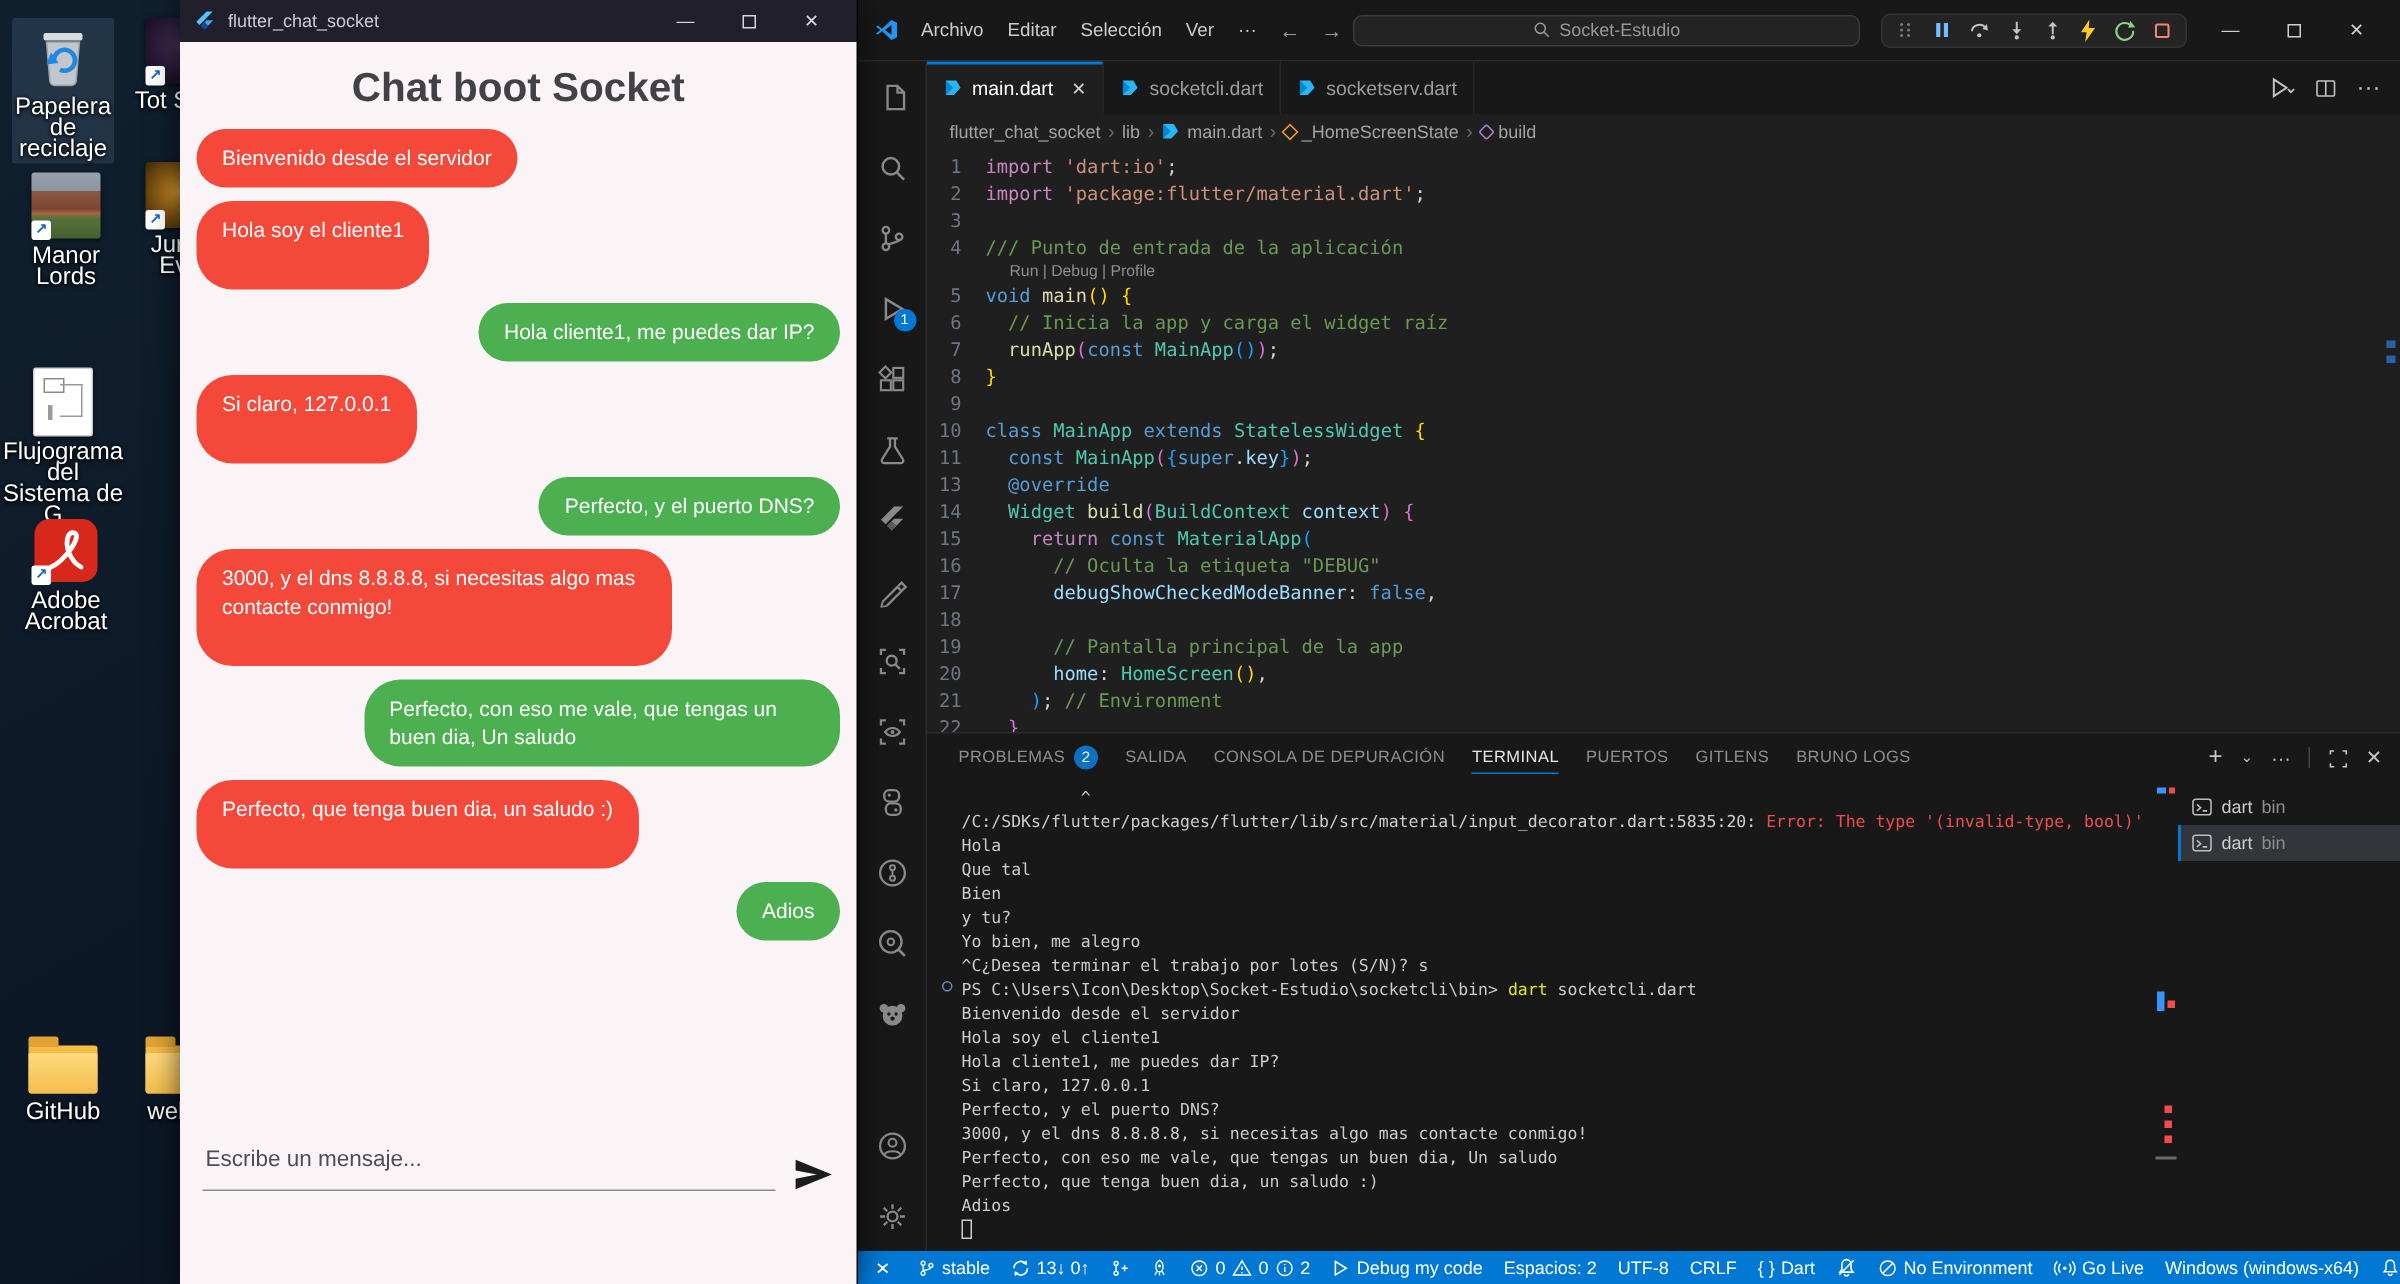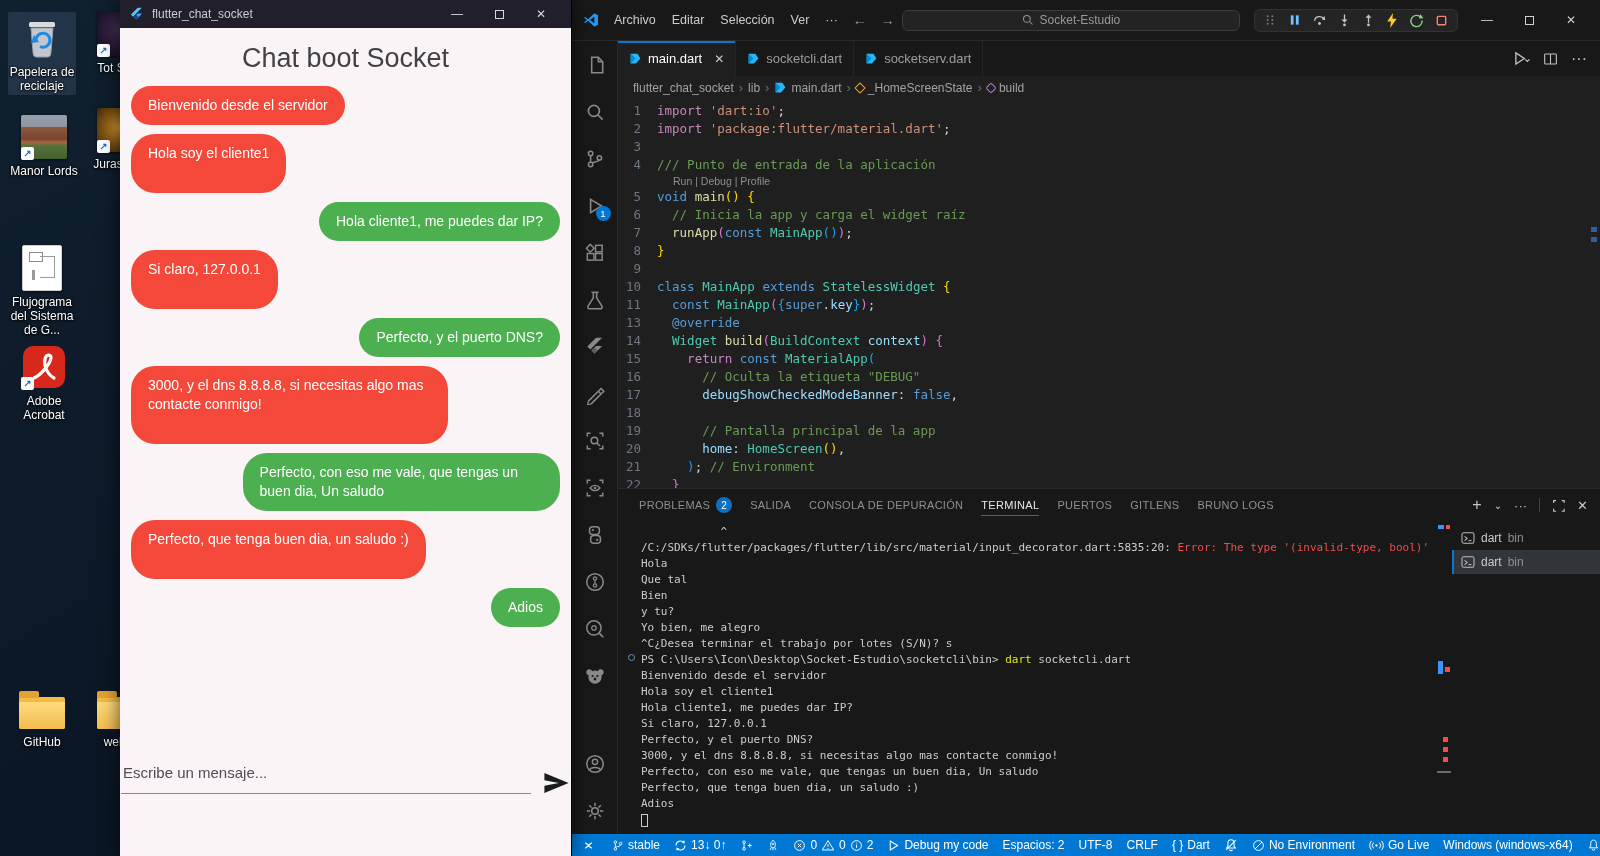--- a/index.html
+++ b/index.html
@@ -1,21 +1,21 @@
 <!DOCTYPE html>
 <html><head>
 <meta charset="utf-8">
 <style>
   html,body{margin:0;padding:0;width:1600px;height:856px;overflow:hidden;font-family:"Liberation Sans","DejaVu Sans",sans-serif;}
   body{position:relative;background:linear-gradient(150deg,#10202f 0%,#0b1523 55%,#091120 100%);}
   *{box-sizing:border-box;}
 
   
   .dt-item{position:absolute;width:68px;display:flex;flex-direction:column;align-items:center;gap:3px;}
-  .dt-item .lbl{color:#fff;font-size:12px;line-height:14px;text-align:center;text-shadow:0 1px 3px #000,0 0 2px #000;}
+  .dt-item .lbl{color:#fff;font-size:16px;line-height:14px;text-align:center;text-shadow:0 1px 3px #000,0 0 2px #000;}
   .dt-item.selected{background:rgba(120,150,190,.18);border-radius:2px;padding:2px 0;}
   .dt-ico{position:relative;width:48px;height:48px;display:flex;align-items:center;justify-content:center;}
   .sc-badge{position:absolute;left:1px;bottom:1px;width:13px;height:13px;background:#fff;border-radius:2px;color:#1565c0;font-size:10px;font-weight:bold;display:flex;align-items:center;justify-content:center;}
   .thumb{width:46px;height:44px;border-radius:2px;box-shadow:0 1px 3px rgba(0,0,0,.6);}
   .thumb.manor{background:linear-gradient(180deg,#97a0ab 0%,#8d96a0 28%,#8a5a40 28%,#7d4332 55%,#a3673f 62%,#55713c 70%,#43602e 100%);}
   .thumb.gamedark{background:radial-gradient(circle at 50% 40%,#463054 0%,#221631 60%,#120b1c 100%);}
   .thumb.jurassic{background:radial-gradient(circle at 50% 45%,#d69a33 0%,#8a5a14 45%,#2c1d06 100%);}
   .thumb.doc{width:40px;height:46px;background:#fff;border:1px solid #cfcfcf;position:relative;}
   .thumb.doc::before{content:"";position:absolute;left:6px;top:6px;width:12px;height:8px;border:1px solid #8a8a8a;}
   .thumb.doc::after{content:"";position:absolute;right:6px;top:10px;width:14px;height:20px;border:1px solid #9a9a9a;border-left:none;box-shadow:-14px 8px 0 -6px #9a9a9a;}
@@ -24,28 +24,28 @@
   .folder::after{content:"";position:absolute;left:0;right:0;bottom:0;top:5px;background:linear-gradient(180deg,#ffda7d,#f3bd4e);border-radius:1px 1px 2px 2px;}
 
   
   .chat-window{position:absolute;left:120px;top:0;width:451px;height:856px;display:flex;flex-direction:column;box-shadow:0 0 18px rgba(0,0,0,.65);z-index:5;}
   .chat-titlebar{height:28px;background:#201f2b;display:flex;align-items:center;padding:0 9px;flex:none;}
   .chat-title{color:#cbcbd4;font-size:12px;margin-left:8px;}
   .chat-ctrls{margin-left:auto;display:flex;}
   .chat-ctrl{width:42px;height:28px;display:flex;align-items:center;justify-content:center;color:#d7d7de;font-size:12px;}
   .chat-max{width:9px;height:9px;border:1px solid #d7d7de;}
   .chat-body{flex:1;background:#fbf4f7;display:flex;flex-direction:column;overflow:hidden;}
-  .chat-heading{text-align:center;font-size:27px;color:#414146;margin:15px 15px 12px;font-weight:400;flex:none;}
+  .chat-heading{text-align:center;font-size:27px;color:#414146;margin:15px 15px 12px;font-weight:700;flex:none;}
   .chat-messages{flex:1;display:flex;flex-direction:column;padding:0 11px;overflow:hidden;}
   .bubble{border-radius:24px;color:#fff;font-size:14px;line-height:19px;padding:10px 17px;margin-bottom:9px;max-width:78%;}
   .bubble.left{align-self:flex-start;background:#f4483a;}
   .bubble.right{align-self:flex-end;background:#4caf50;}
   .bubble.tall{padding-bottom:30px;}
   .bubble.wide{max-width:74%;}
-  .chat-input-row{flex:none;display:flex;align-items:flex-end;padding:0 1px;margin-bottom:62px;gap:12px;}
+  .chat-input-row{flex:none;display:flex;align-items:flex-end;padding:0 15px;margin-bottom:62px;gap:12px;}
   .chat-input{flex:1;border-bottom:1px solid #8b8b94;padding:4px 2px 12px;color:#4d4d57;font-size:15px;}
 
   
   .vscode{position:absolute;left:571px;top:0;width:1029px;height:856px;background:#1f1f1f;display:flex;flex-direction:column;color:#ccc;z-index:4;border-left:1px solid #000;}
   .vs-titlebar{height:41px;background:#181818;border-bottom:1px solid #2b2b2b;display:flex;align-items:center;padding:16px 8px;flex:none;font-size:12.5px;}
   .menu-item{padding:3px 8px;border-radius:4px;color:#cccccc;}
   .nav-arrow{color:#9d9d9d;padding:0 7px;font-size:14px;}
   .search-box{width:390px;height:21px;background:#232323;border:1px solid #3b3b3b;border-radius:6px;display:flex;align-items:center;justify-content:center;gap:6px;color:#989898;font-size:12px;}
   .debug-toolbar{display:flex;align-items:center;gap:11px;background:#242424;border:1px solid #333;border-radius:6px;padding:3px 9px;margin-left:14px;}
   .win-ctrl{width:42px;height:30px;display:flex;align-items:center;justify-content:center;color:#d0d0d0;font-size:12px;}

